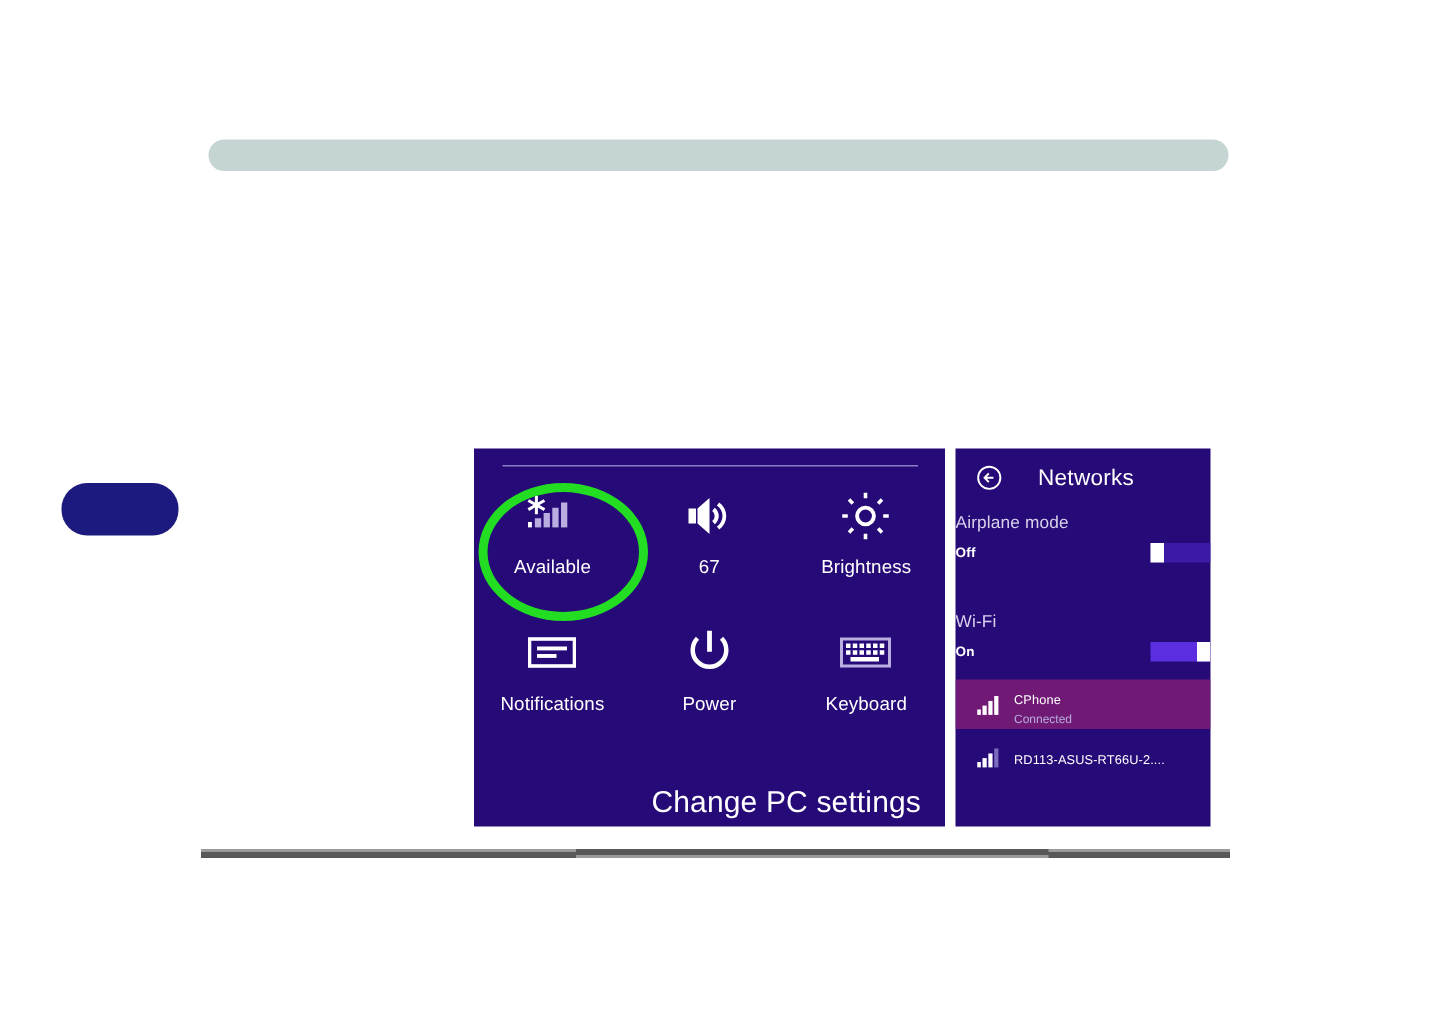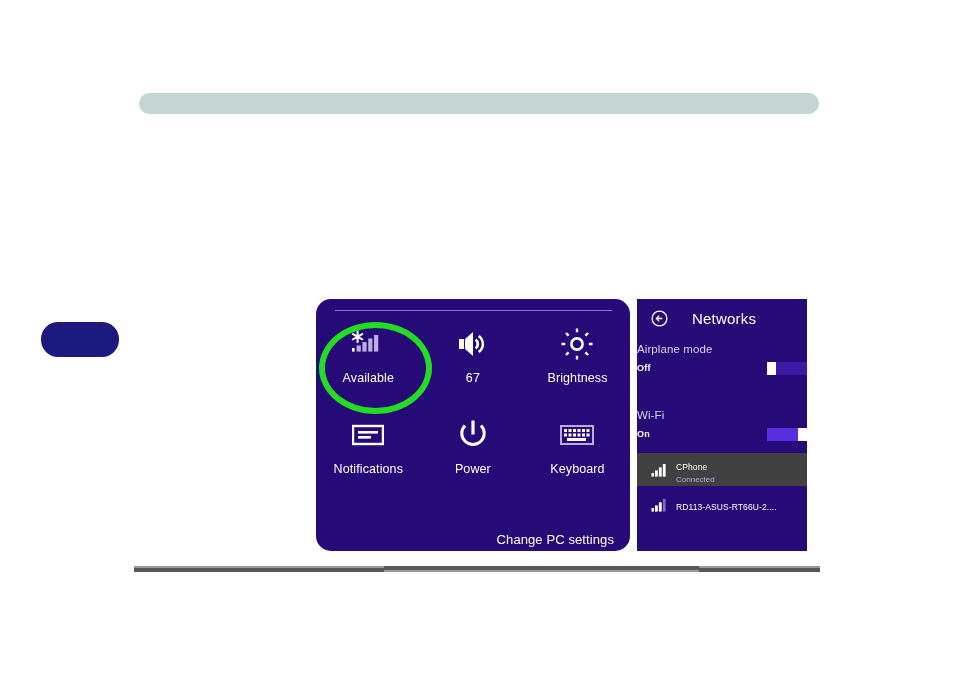--- a/index.html
+++ b/index.html
@@ -65,21 +65,20 @@
   
   .settings-panel {
     position: absolute;
     left: 316px;
     top: 299px;
     width: 314px;
     height: 252px;
     background: #260a78;
     color: #ffffff;
     overflow: hidden;
-    border-radius: 15px;
   }
   .panel-divider {
     position: absolute;
     left: 19px;
     top: 11px;
     width: 277px;
     height: 1px;
     background: #8b7ec4;
   }
 
@@ -113,21 +112,21 @@
     letter-spacing: 0.1px;
     color: #ffffff;
     white-space: nowrap;
   }
   .row-gap { height: 29px; }
 
   .change-pc {
     position: absolute;
     right: 16px;
     bottom: 4px;
-    font-size: 13px;
+    font-size: 20px;
     color: #ffffff;
     letter-spacing: 0.1px;
     white-space: nowrap;
   }
 
   
   .highlight-circle {
     position: absolute;
     left: 319px;
     top: 322px;
@@ -211,21 +210,21 @@
   .toggle.on  .knob { right: 0; }
 
   .net-list { margin-top: 12px; }
   .net-item {
     display: flex;
     align-items: center;
     height: 33px;
     padding-left: 14px;
     box-sizing: border-box;
   }
-  .net-item.selected { background: #404040; }
+  .net-item.selected { background: #701a75; }
   .net-item + .net-item { margin-top: 2px; }
   .net-bars {
     width: 17px;
     height: 14px;
     flex: 0 0 auto;
     margin-right: 8px;
   }
   .net-text { overflow: hidden; }
   .net-ssid {
     font-size: 8.5px;

